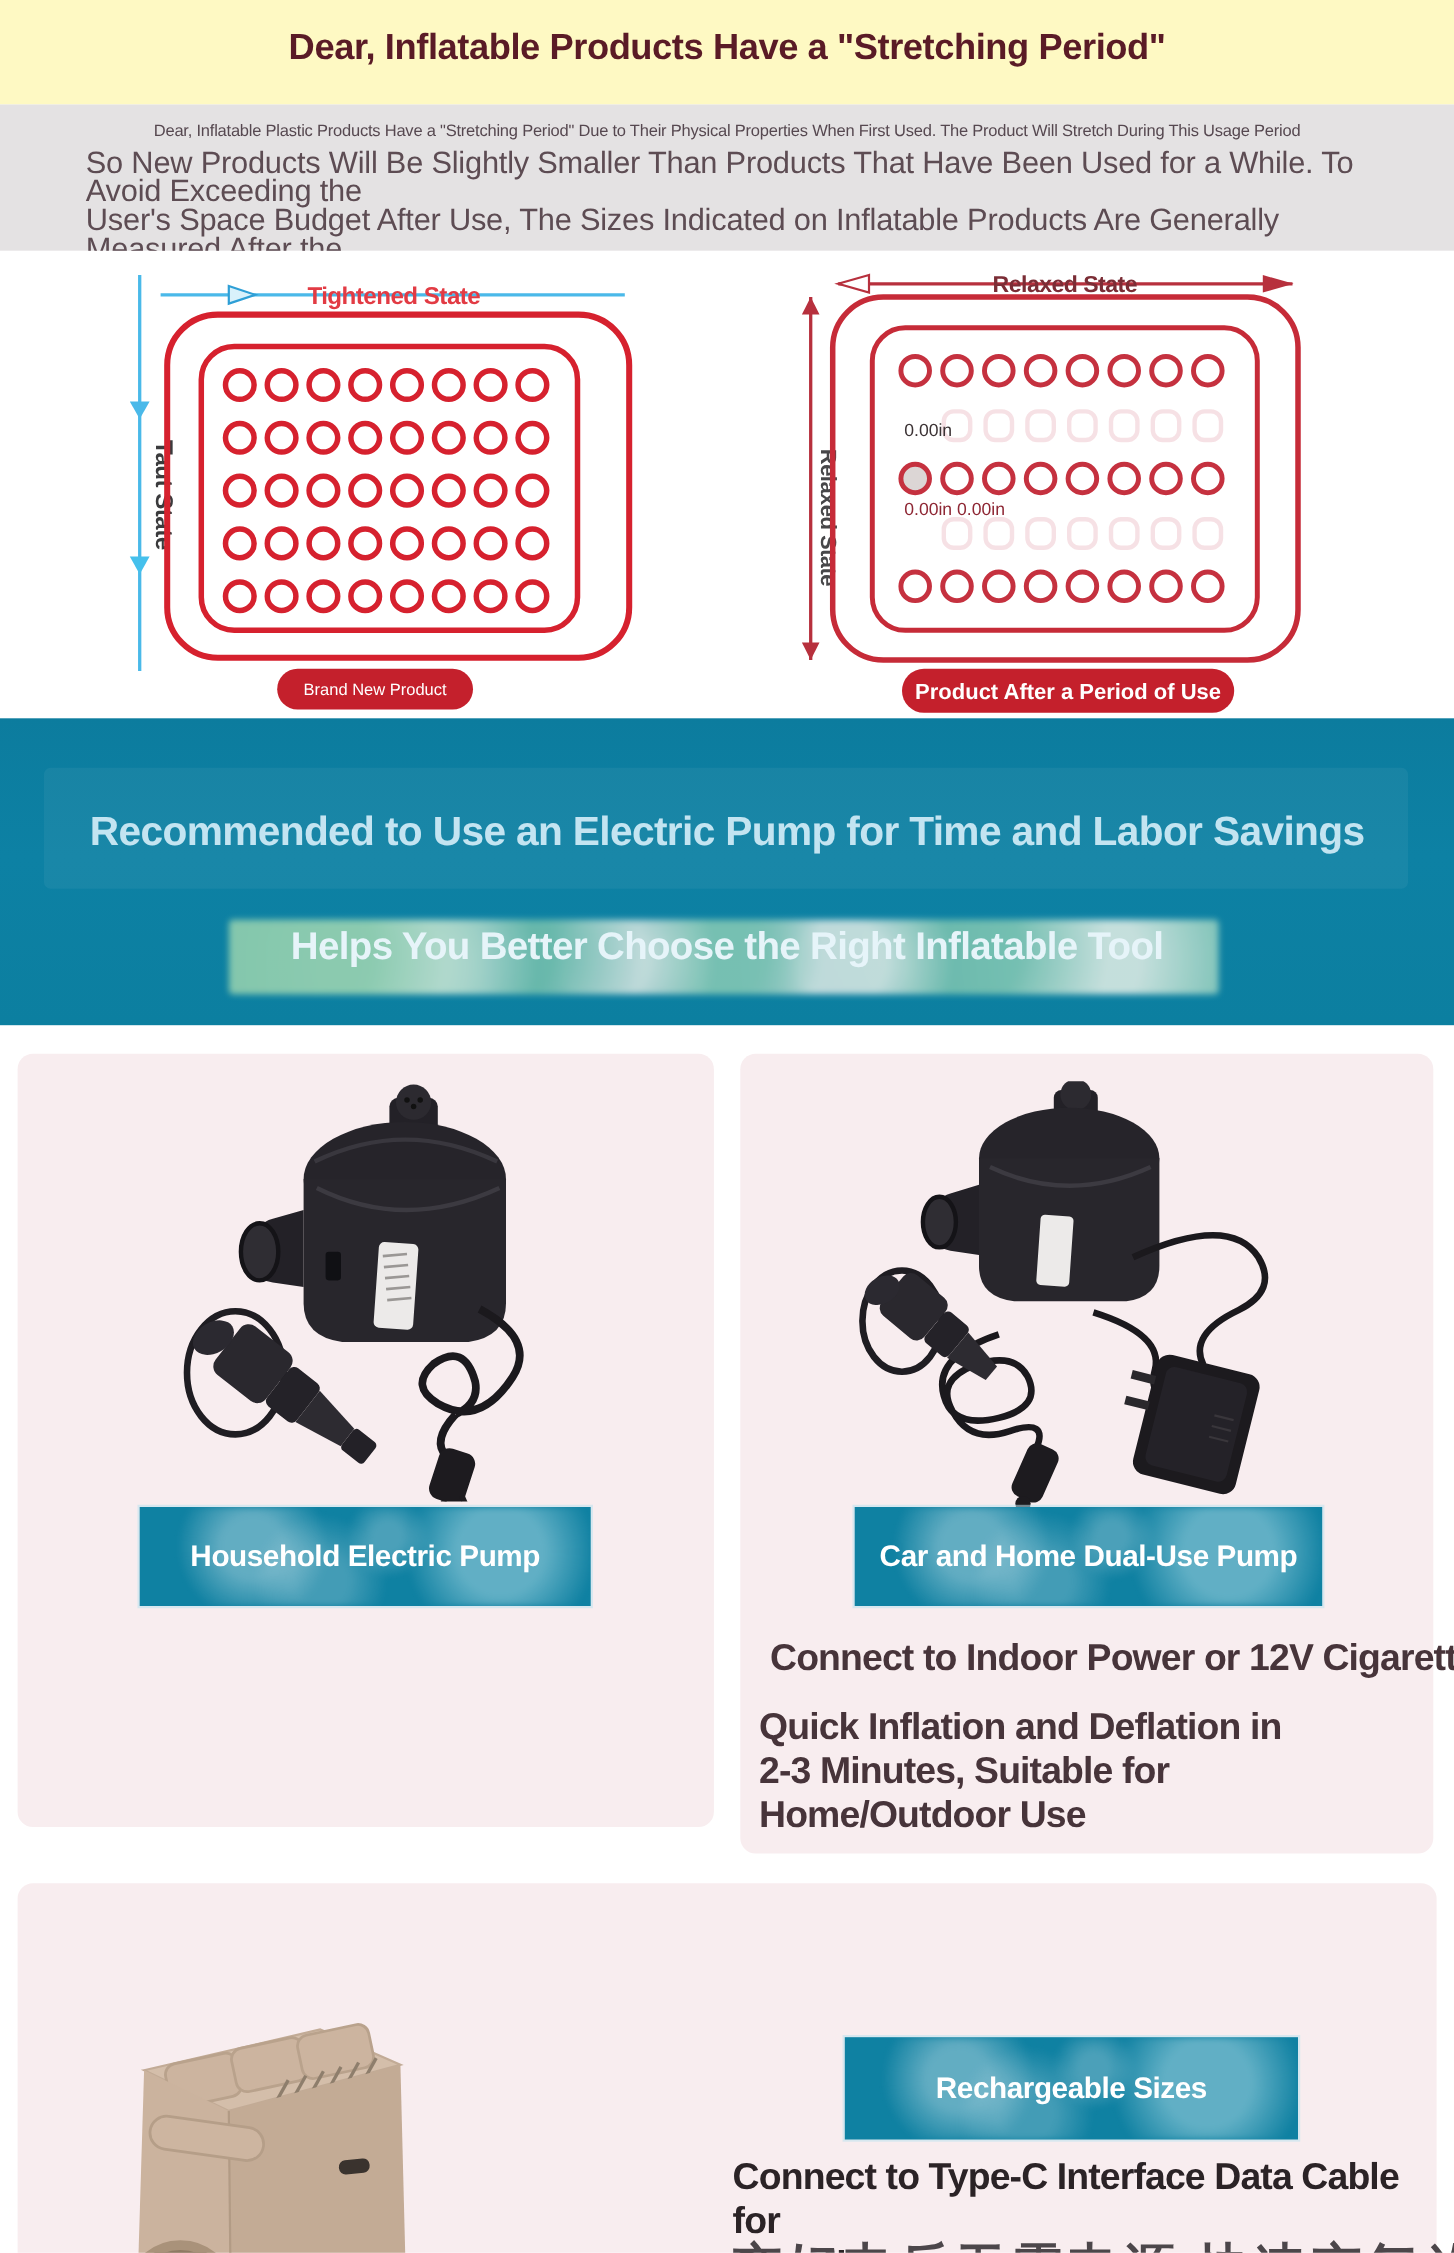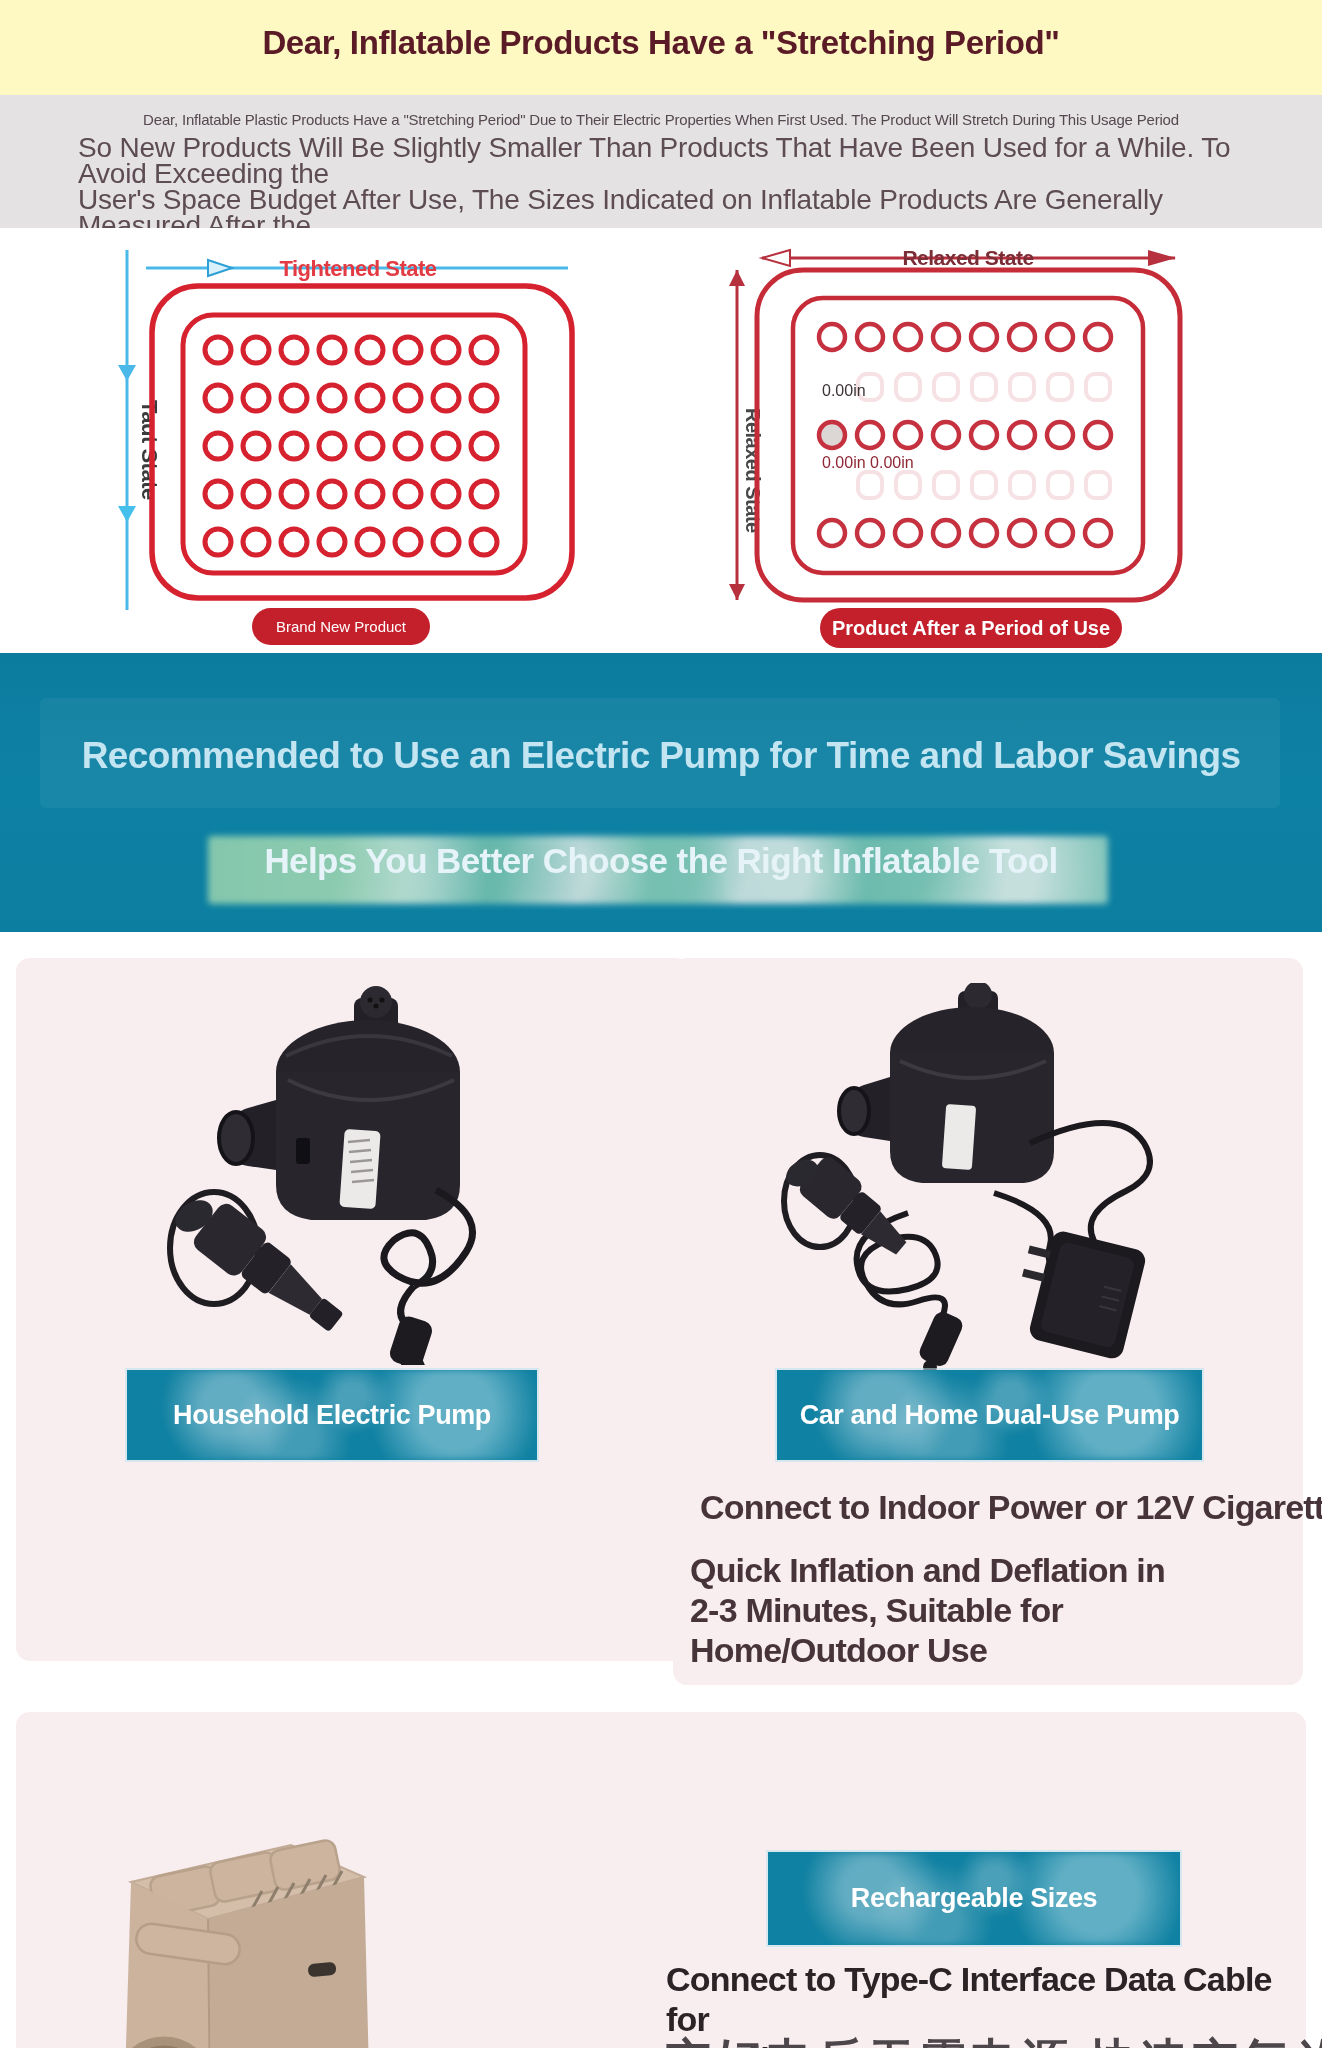--- a/index.html
+++ b/index.html
@@ -49,21 +49,21 @@
       radial-gradient(circle at 50% 45%, rgba(130,200,180,.9) 0 8%, transparent 20%),
       radial-gradient(circle at 62% 58%, rgba(240,243,238,.8) 0 7%, transparent 18%),
       radial-gradient(circle at 74% 42%, rgba(120,195,175,.9) 0 8%, transparent 20%),
       radial-gradient(circle at 86% 55%, rgba(238,242,238,.8) 0 7%, transparent 18%),
       radial-gradient(circle at 95% 45%, rgba(140,205,185,.9) 0 8%, transparent 20%),
       linear-gradient(90deg,#3e97a6,#74b9ab,#4899ab,#83c2b4,#4397aa,#79bdb0,#3f95a6);
     filter:blur(3px);opacity:.9;
   }
   
   .card{background:#f8edef;border-radius:14px;}
-  .card-household{left:16px;top:958px;width:633px;height:703px;padding-left:40px;}
+  .card-household{left:16px;top:958px;width:633px;height:703px;}
   .card-car{left:673px;top:958px;width:630px;height:727px;}
   .card-rechargeable{left:16px;top:1712px;width:1290px;height:400px;}
   .teal-banner{
     background:#0f81a2;display:flex;align-items:center;justify-content:center;
     box-shadow:0 0 0 2px rgba(187,226,238,.55);position:absolute;overflow:hidden;
   }
   .teal-banner::before{
     content:"";position:absolute;inset:0;
     background:
       radial-gradient(circle at 25% 40%, rgba(255,255,255,.35) 0 9%, transparent 22%),
@@ -93,21 +93,21 @@
   svg text{font-family:"Liberation Sans","DejaVu Sans",sans-serif;}
 </style>
 </head>
 <body>
 
 <header class="abs title-bar">
   <div class="abs main-title">Dear, Inflatable Products Have a "Stretching Period"</div>
 </header>
 
 <section class="abs notice">
-  <div class="abs notice-small">Dear, Inflatable Plastic Products Have a "Stretching Period" Due to Their Electric Properties When First Used. The Product Will Stretch During This Usage Period</div>
+  <div class="abs notice-small">Dear, Inflatable Plastic Products Have a "Stretching Period" Due to Their Physical Properties When First Used. The Product Will Stretch During This Usage Period</div>
   <div class="abs notice-large">So New Products Will Be Slightly Smaller Than Products That Have Been Used for a While. To Avoid Exceeding the
 User's Space Budget After Use, The Sizes Indicated on Inflatable Products Are Generally Measured After the
 Stretching Period.</div>
 </section>
 
 <section class="abs diagrams">
 
   <svg class="abs" style="left:58px;top:0;" width="560" height="425" viewBox="0 0 560 425">
     <line x1="88" y1="40" x2="510" y2="40" stroke="#4ab9e9" stroke-width="3"></line>
     <polygon points="150,32 174,40 150,48" fill="#d9f1fb" stroke="#2e9fd6" stroke-width="2"></polygon>

